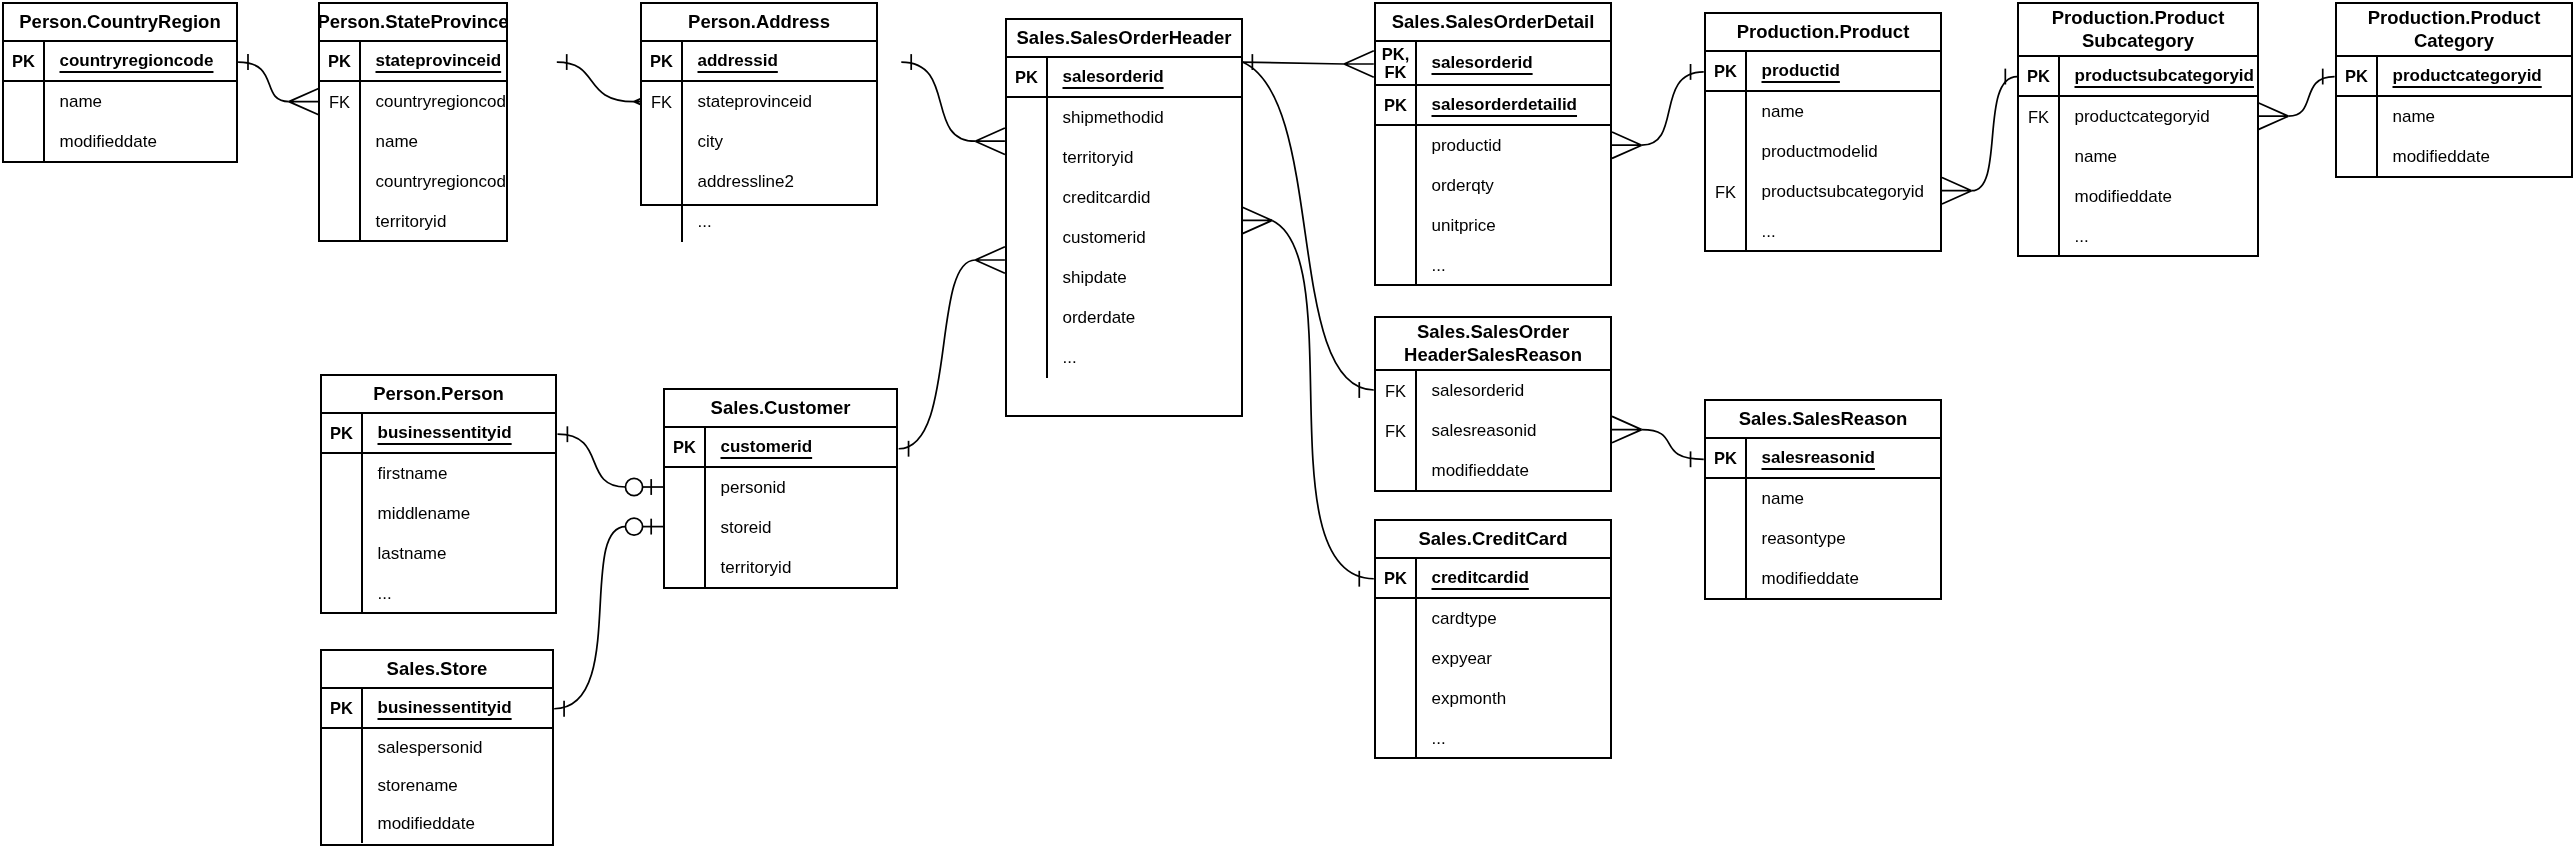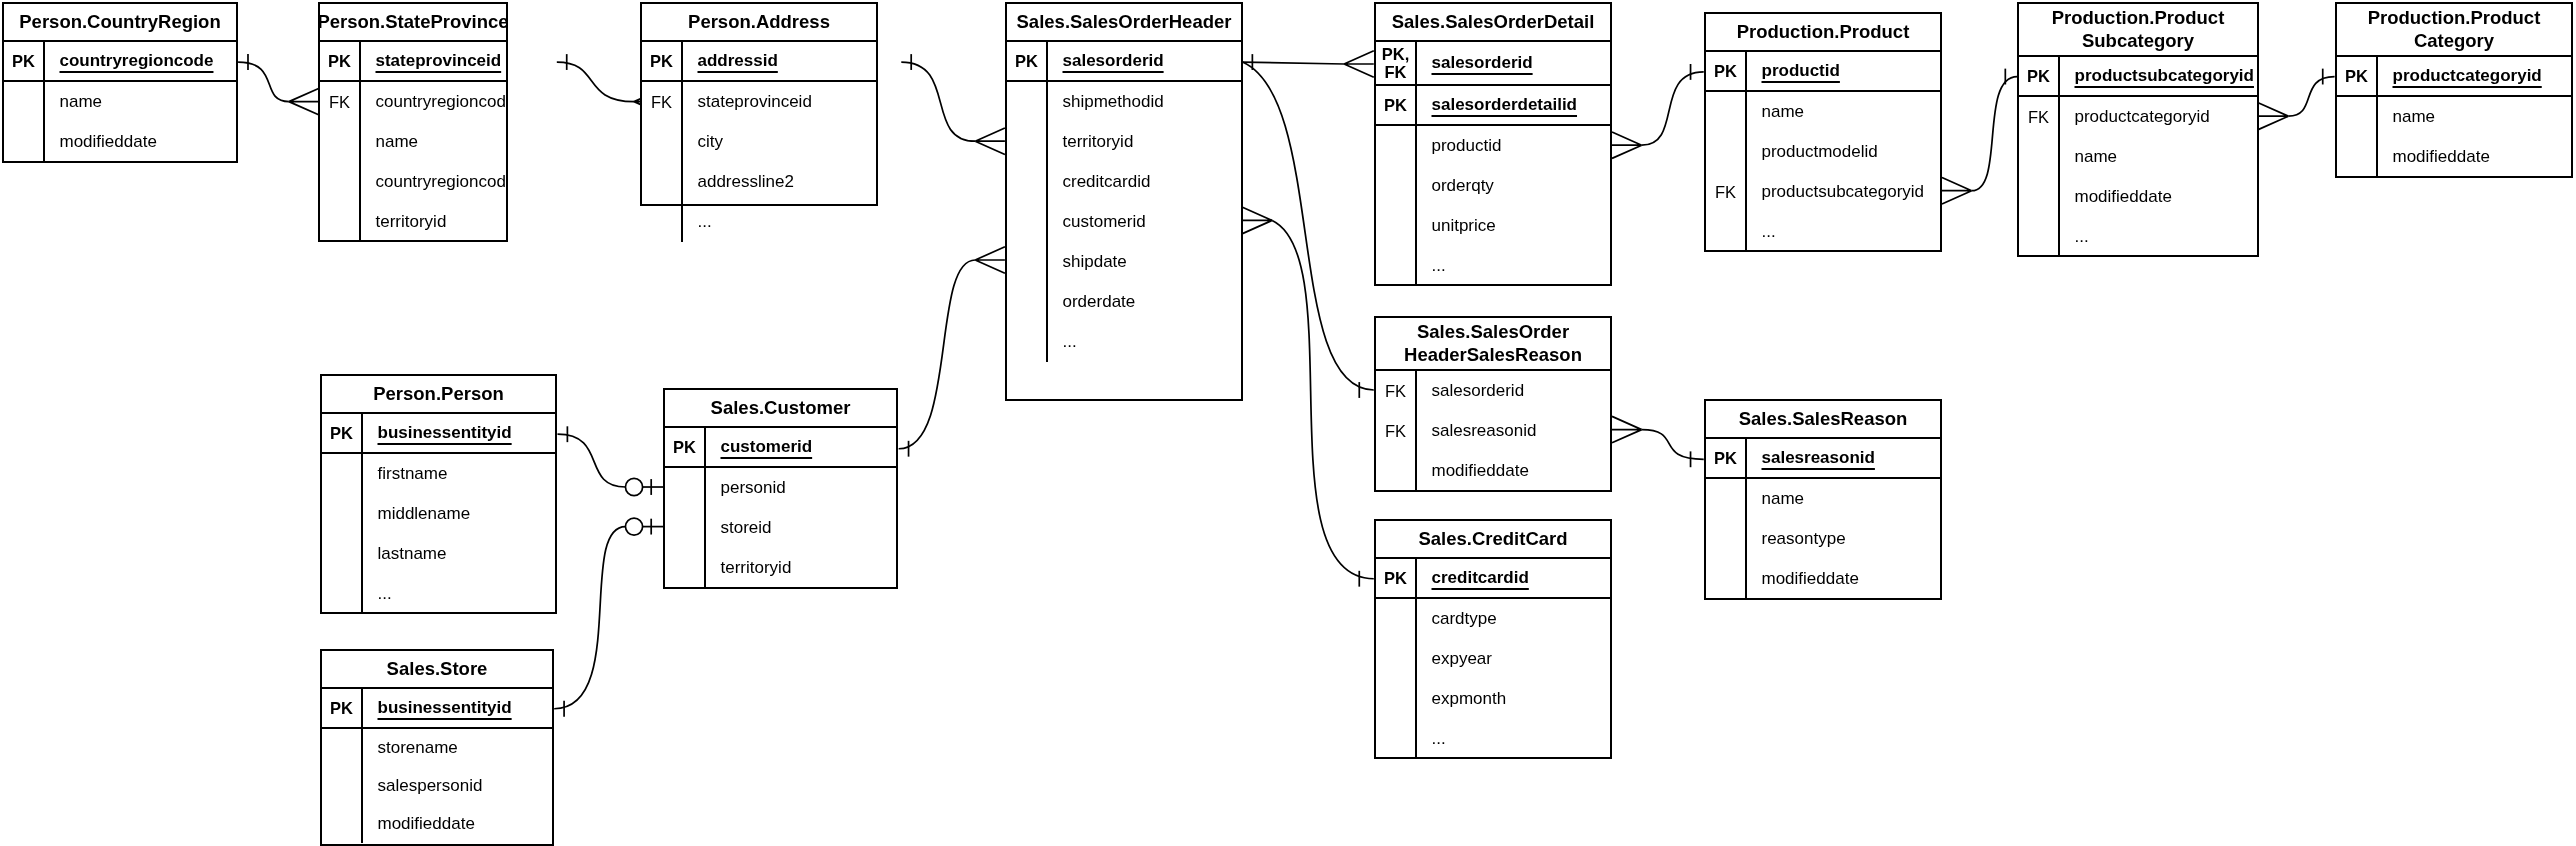--- a/index.html
+++ b/index.html
@@ -181,21 +181,21 @@
         </div>
     </div>
     <div class="t-row" style="height:40px">
       <div class="key"></div>
       <div class="attr">
           <span>...</span>
         </div>
     </div>
   </div>
 
-  <div class="table" style="left:1005px;top:2px;width:238px;height:399px">
+  <div class="table" style="left:1005px;top:18px;width:238px;height:399px">
     <div class="t-title" style="height:38px">Sales.SalesOrderHeader</div>
     <div class="t-row sep" style="height:40px">
       <div class="key keybold">PK</div>
       <div class="attr">
           <span class="pkname">salesorderid</span>
         </div>
     </div>
     <div class="t-row" style="height:40px">
       <div class="key"></div>
       <div class="attr">
@@ -439,27 +439,27 @@
     <div class="t-title" style="height:38px">Sales.Store</div>
     <div class="t-row sep" style="height:40px">
       <div class="key keybold">PK</div>
       <div class="attr">
           <span class="pkname">businessentityid</span>
         </div>
     </div>
     <div class="t-row" style="height:38px">
       <div class="key"></div>
       <div class="attr">
+          <span>salespersonid</span>
+        </div>
+    </div>
+    <div class="t-row" style="height:38px">
+      <div class="key"></div>
+      <div class="attr">
           <span>storename</span>
-        </div>
-    </div>
-    <div class="t-row" style="height:38px">
-      <div class="key"></div>
-      <div class="attr">
-          <span>salespersonid</span>
         </div>
     </div>
     <div class="t-row" style="height:38px">
       <div class="key"></div>
       <div class="attr">
           <span>modifieddate</span>
         </div>
     </div>
   </div>
 

